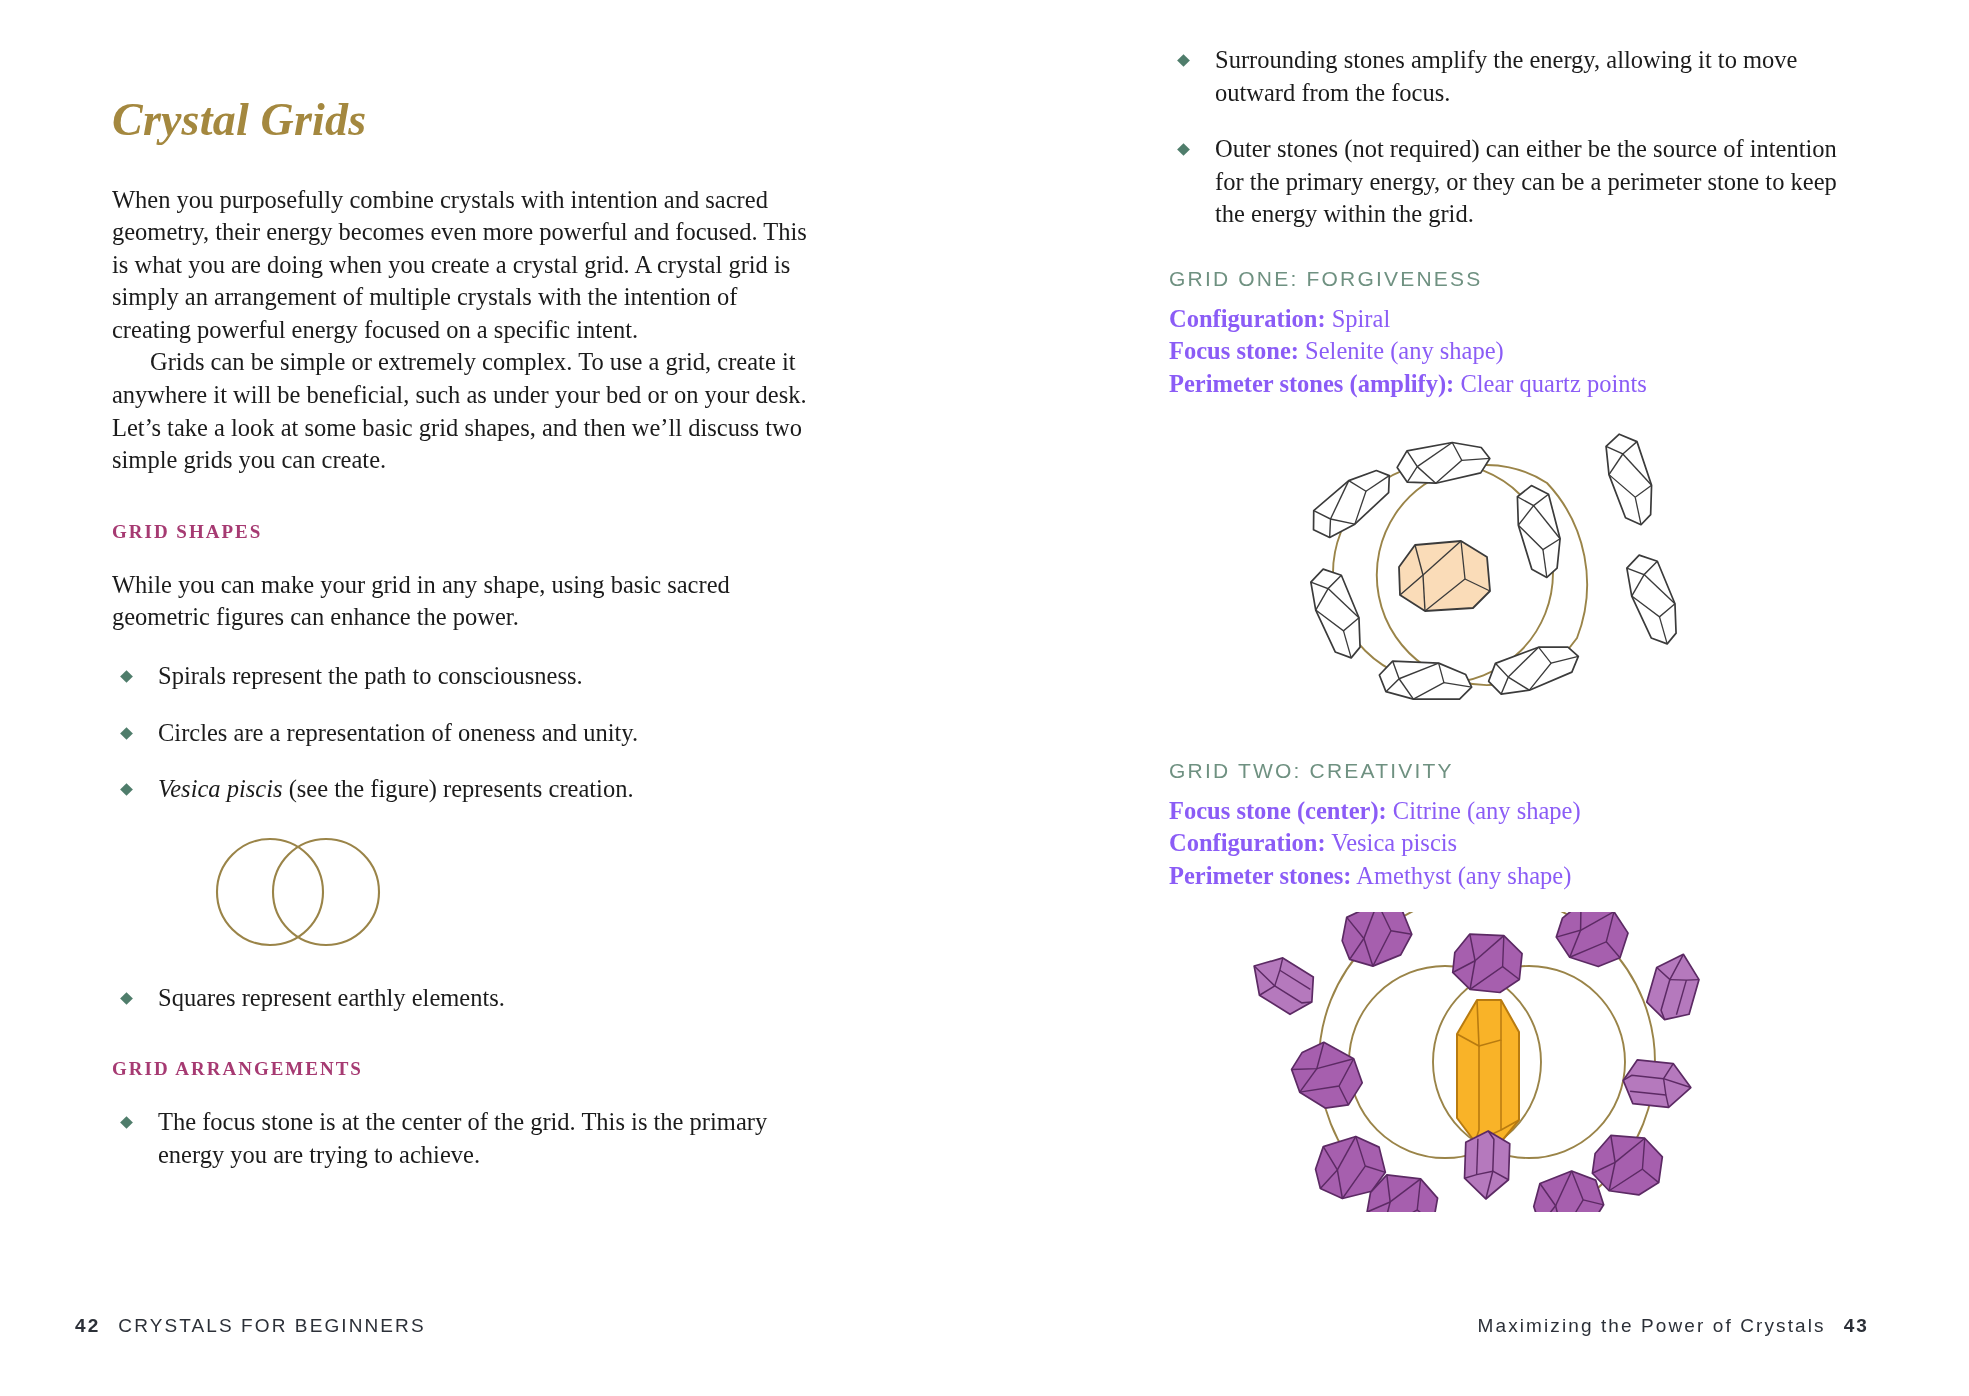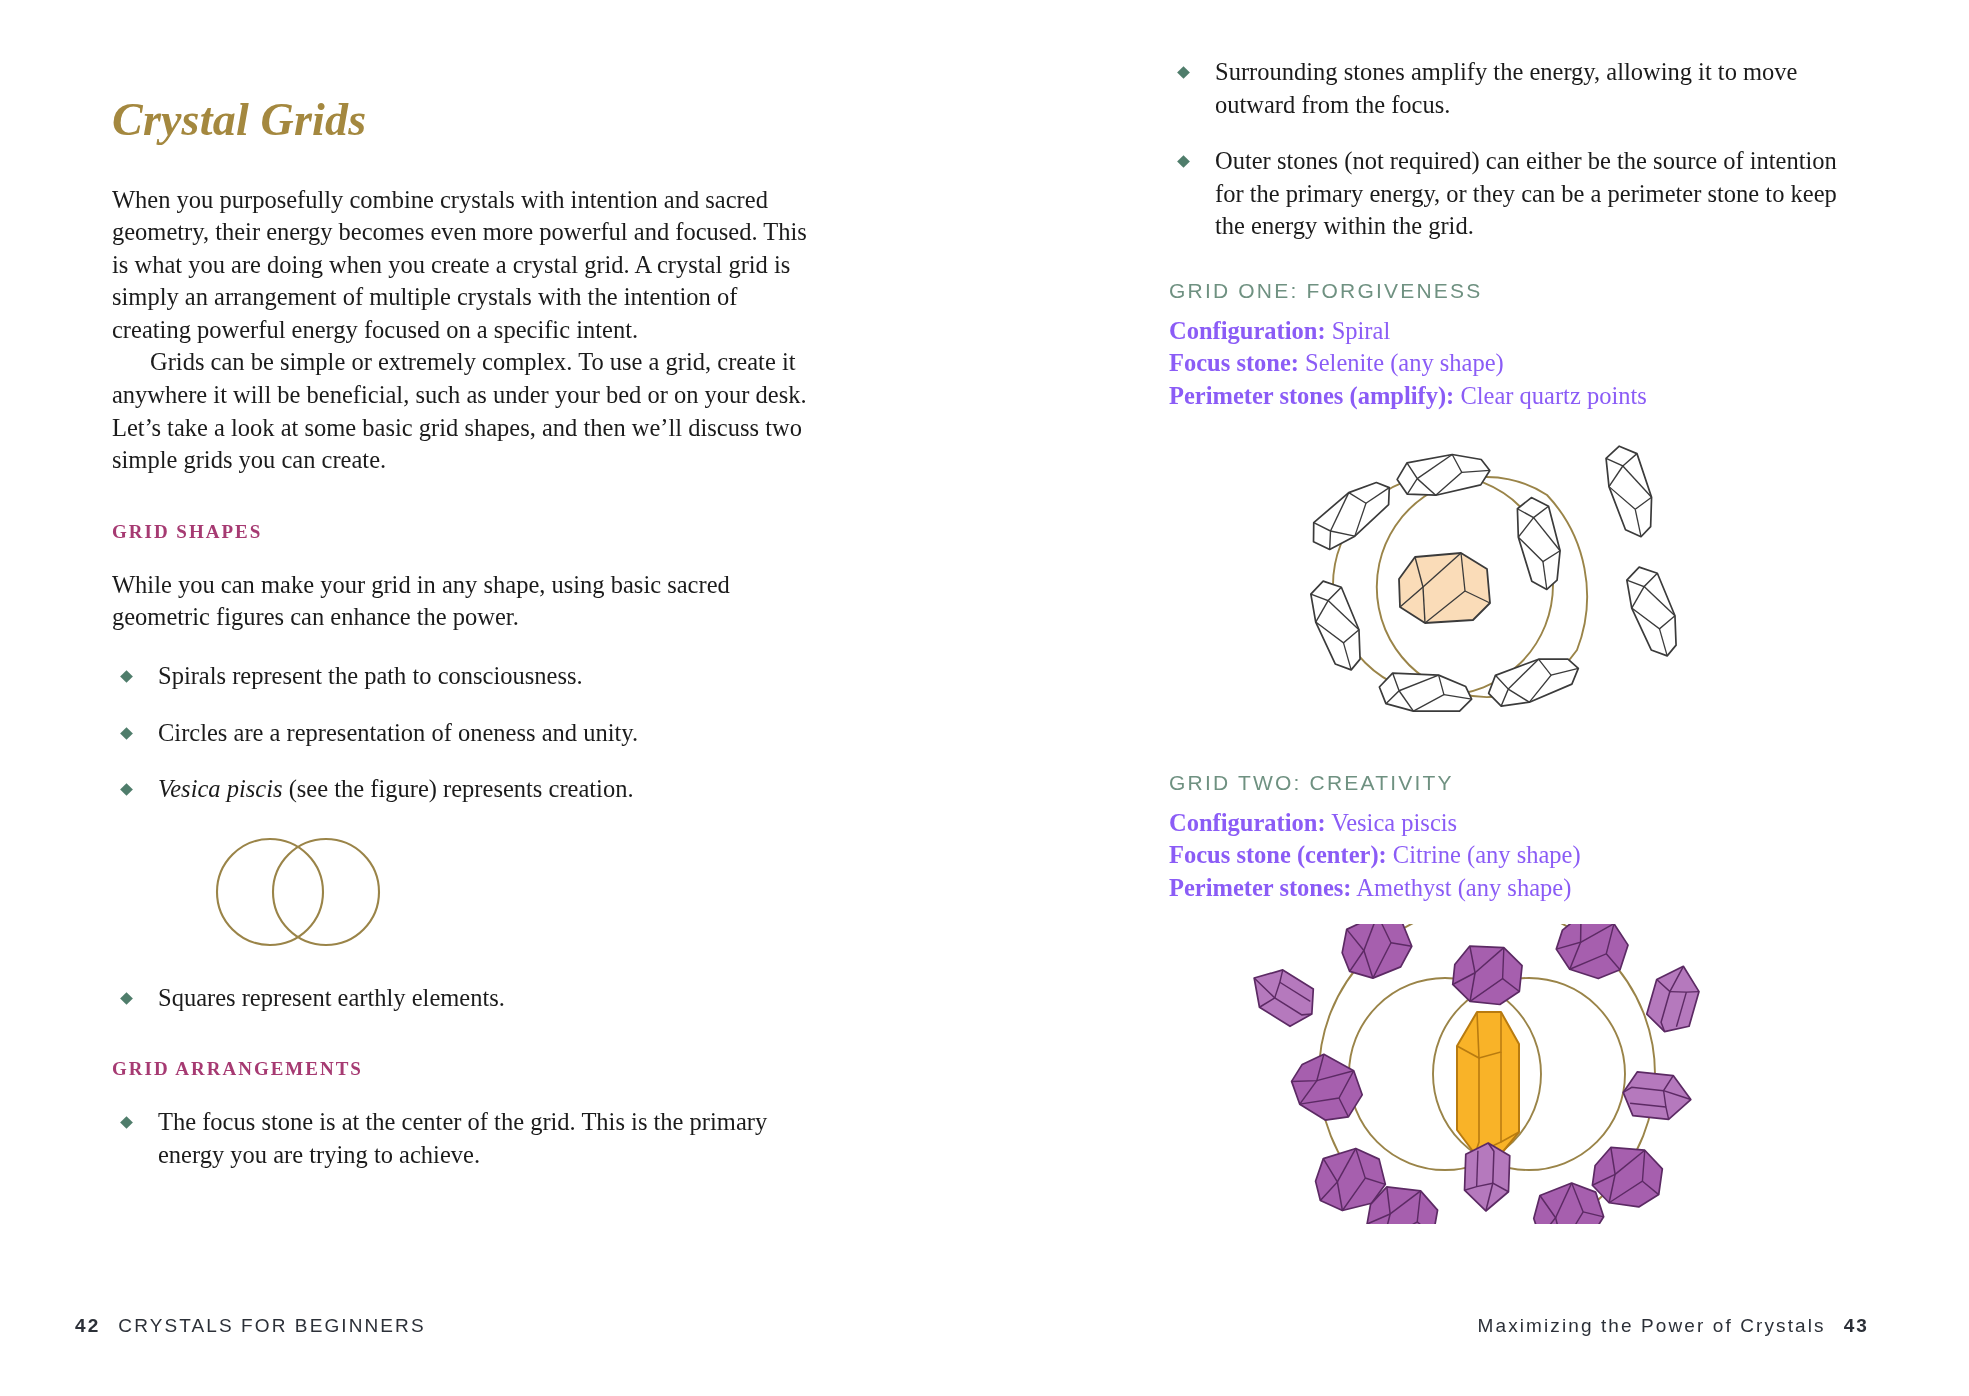--- a/index.html
+++ b/index.html
@@ -22,21 +22,21 @@
     background: #ffffff;
     display: flex;
     gap: 17px;
   }
   .page {
     position: relative;
     box-sizing: border-box;
     height: 1396px;
   }
   .page-left  { width: 1140px; padding: 95px 0 0 112px; }
-  .page-right { width: 829px; padding: 56px 100px 0 29px; }
+  .page-right { width: 829px; padding: 44px 100px 0 29px; }
 
   .col { width: 700px; }
   .col-right { width: 700px; }
 
   h1.title {
     font-family: "Liberation Serif", "DejaVu Serif", serif;
     font-style: italic;
     font-weight: 700;
     font-size: 46px;
     line-height: 1.1;
@@ -260,22 +260,22 @@
               <use href="#qz" transform="translate(383,56) rotate(74)"></use>
             </g>
           <g>
               <use href="#qz" transform="translate(406,176) rotate(70)"></use>
             </g>
         </svg>
       </div>
 
       <div class="block-rt" style="margin-top:42px;">
         <div class="grid-heading">GRID TWO: CREATIVITY</div>
+        <p class="spec-line"><b>Focus stone (center):</b><span> Citrine (any shape)</span></p>
         <p class="spec-line"><b>Configuration:</b><span> Vesica piscis</span></p>
-        <p class="spec-line"><b>Focus stone (center):</b><span> Citrine (any shape)</span></p>
         <p class="spec-line"><b>Perimeter stones:</b><span> Amethyst (any shape)</span></p>
       </div>
 
       <div class="grid-fig" style="margin:20px 0 0 18px;">
         <svg width="600" height="300" viewBox="0 0 600 300">
           <defs>
 
             <g id="amA">
               <polygon points="-33,-6 -20,-26 14,-28 34,-12 34,14 16,29 -14,29 -33,14" fill="#a65fae" stroke="#5c2a64" stroke-width="1.7" stroke-linejoin="round"></polygon>
               <polyline points="-20,-26 -12,0 -33,14" fill="none" stroke="#5c2a64" stroke-width="1.5"></polyline>

